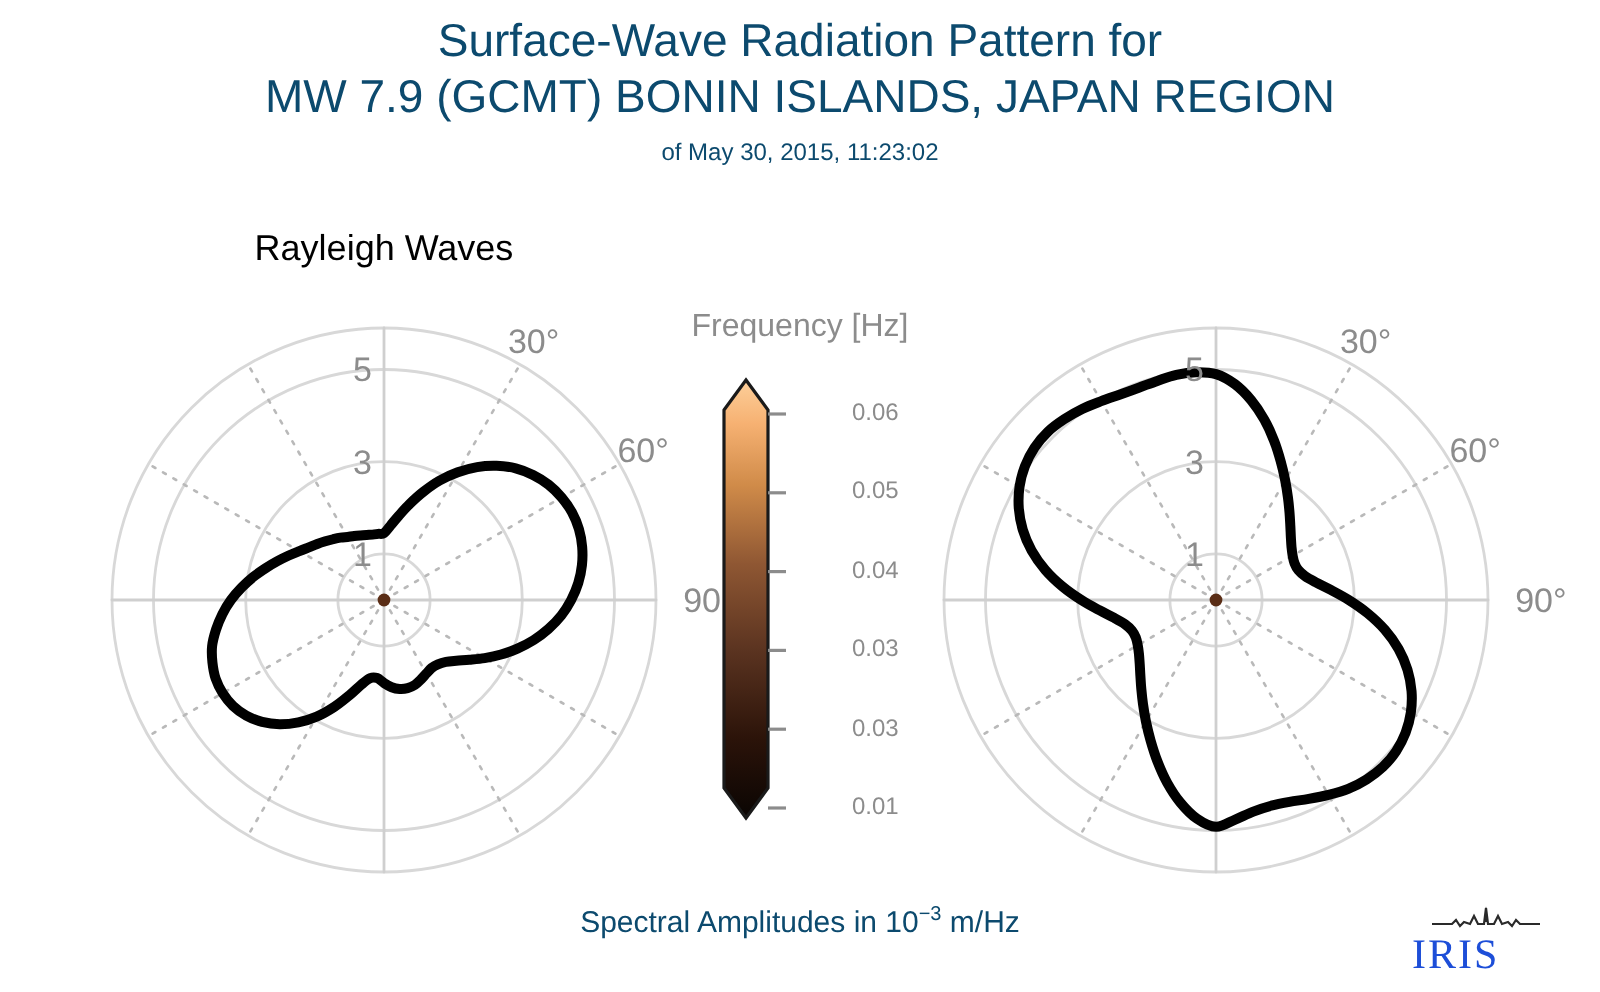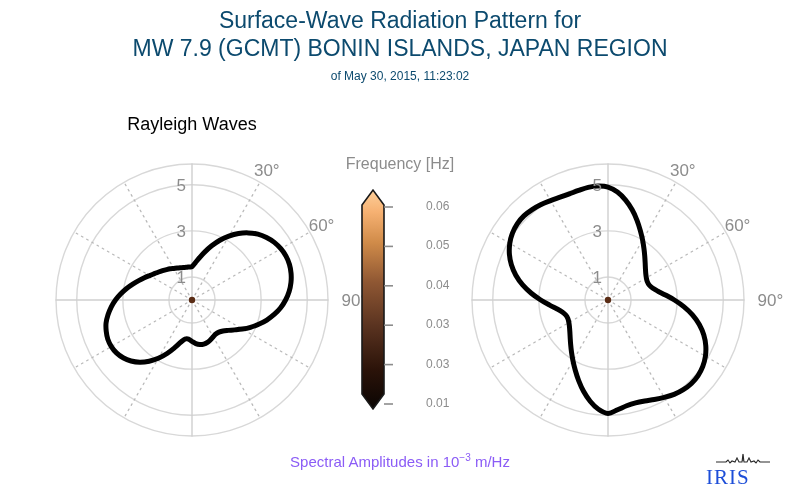--- a/index.html
+++ b/index.html
@@ -31,21 +31,21 @@
     position:absolute;font-size:16px;color:#8c8c8c;
     width:160px;text-align:center;left:320px;top:155px;
   }
   .cb-tick-txt{
     position:absolute;font-size:12px;color:#8c8c8c;left:394px;
     width:46px;text-align:left;margin-left:32px;
   }
 
   .footer-caption{
     position:absolute;left:0;top:452px;width:800px;text-align:center;
-    font-size:15px;color:#8b5cf6;
+    font-size:15px;color:#0c4a6e;
   }
   .footer-caption sup{font-size:10px;vertical-align:super;}
 
   .iris-logo{position:absolute;left:706px;top:452px;width:74px;height:40px;}
   .iris-word{
     font-family:"Liberation Serif", serif;font-size:21px;color:#1d4ed8;
     letter-spacing:1px;width:74px;position:absolute;
     top:14px;left:0;line-height:22px;
   }
 </style>

